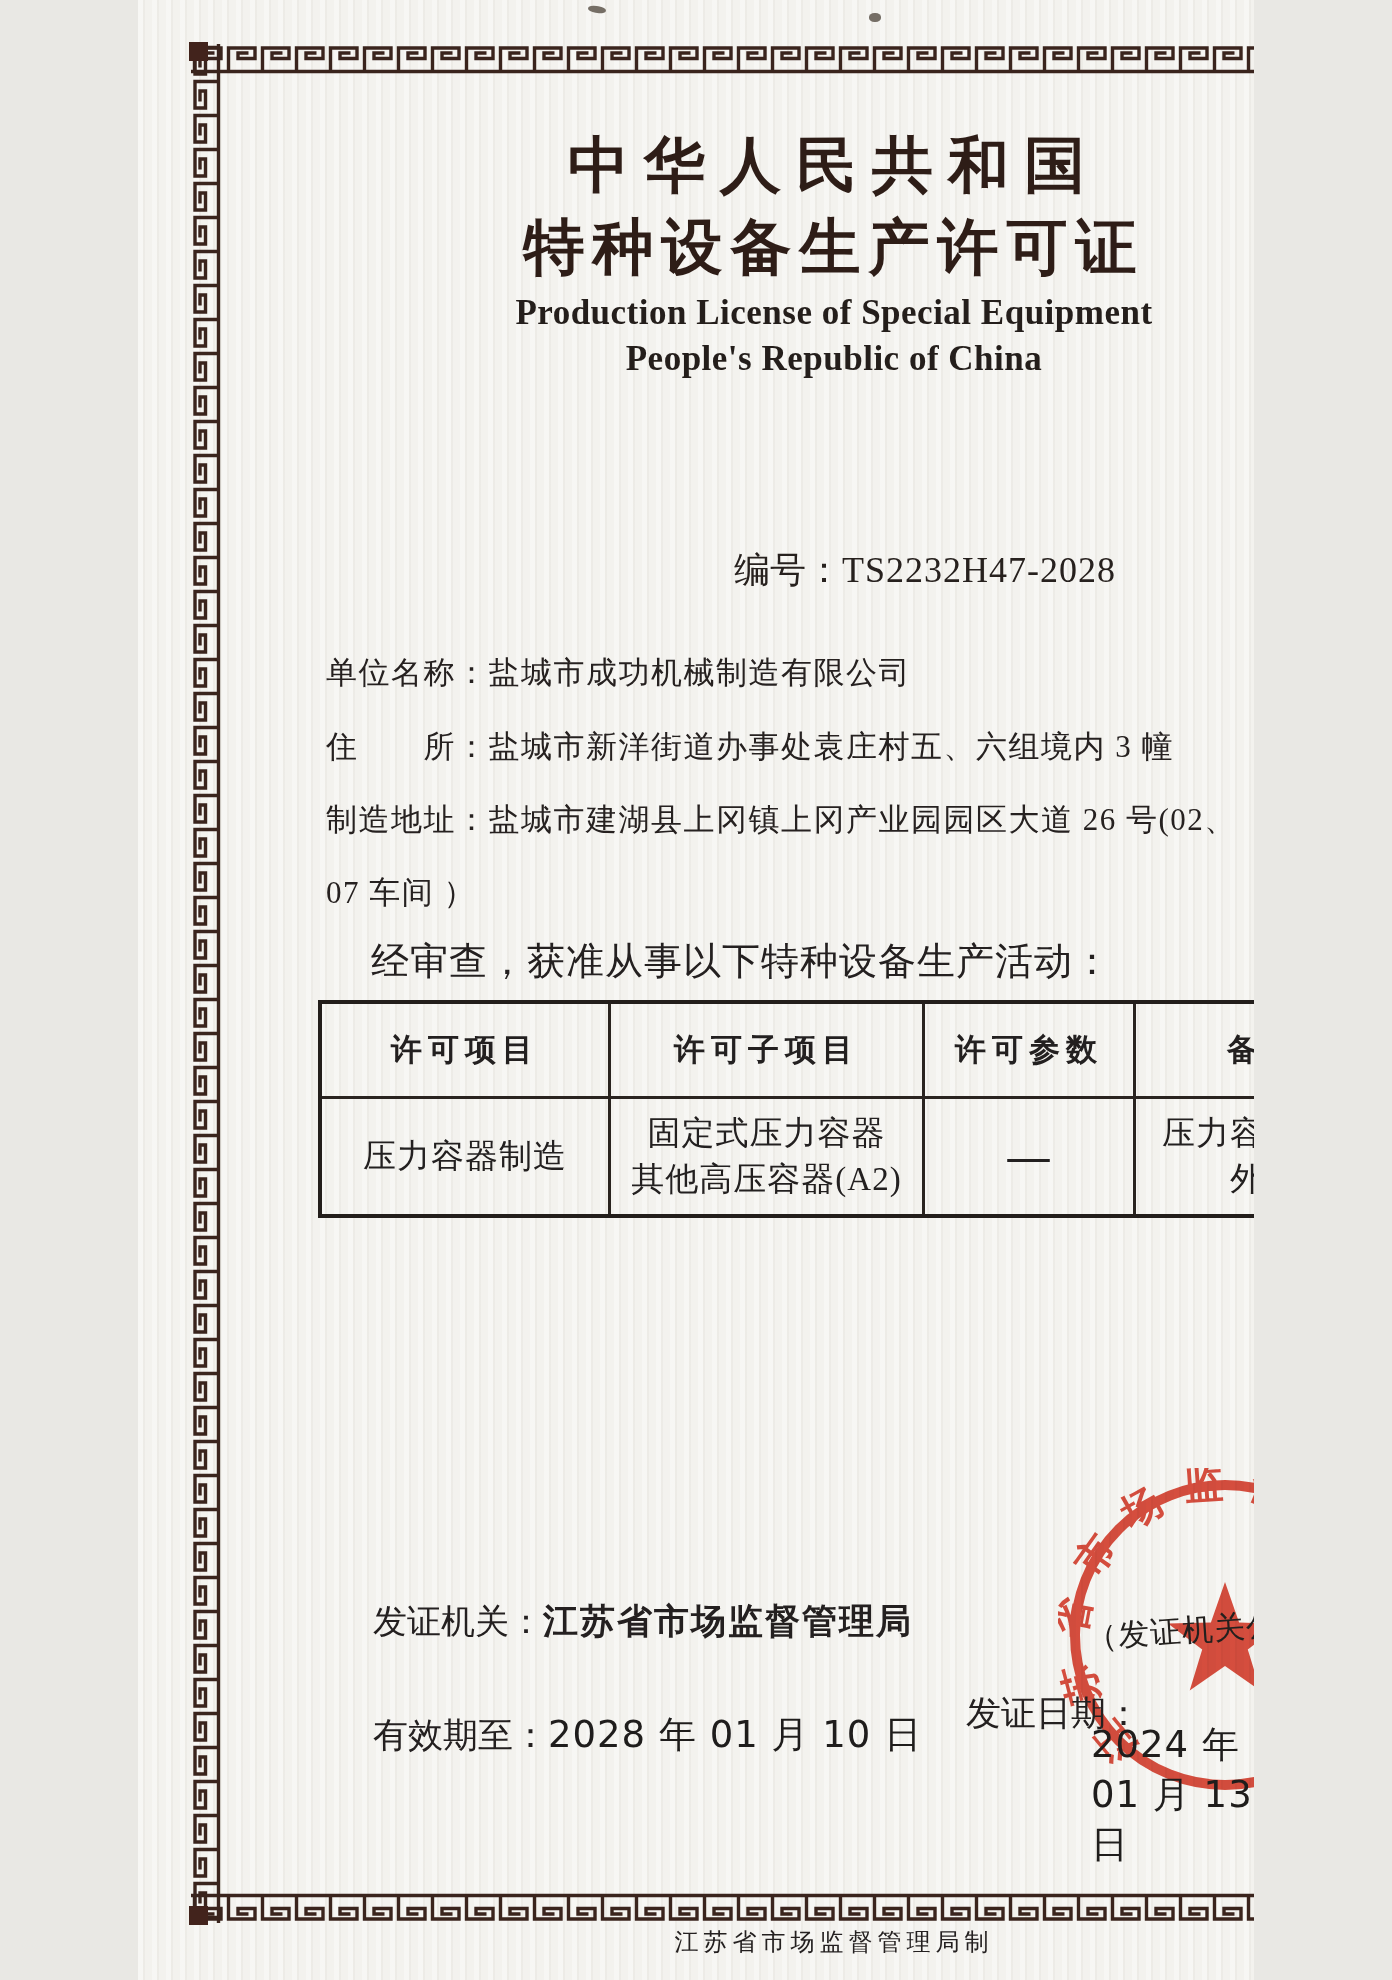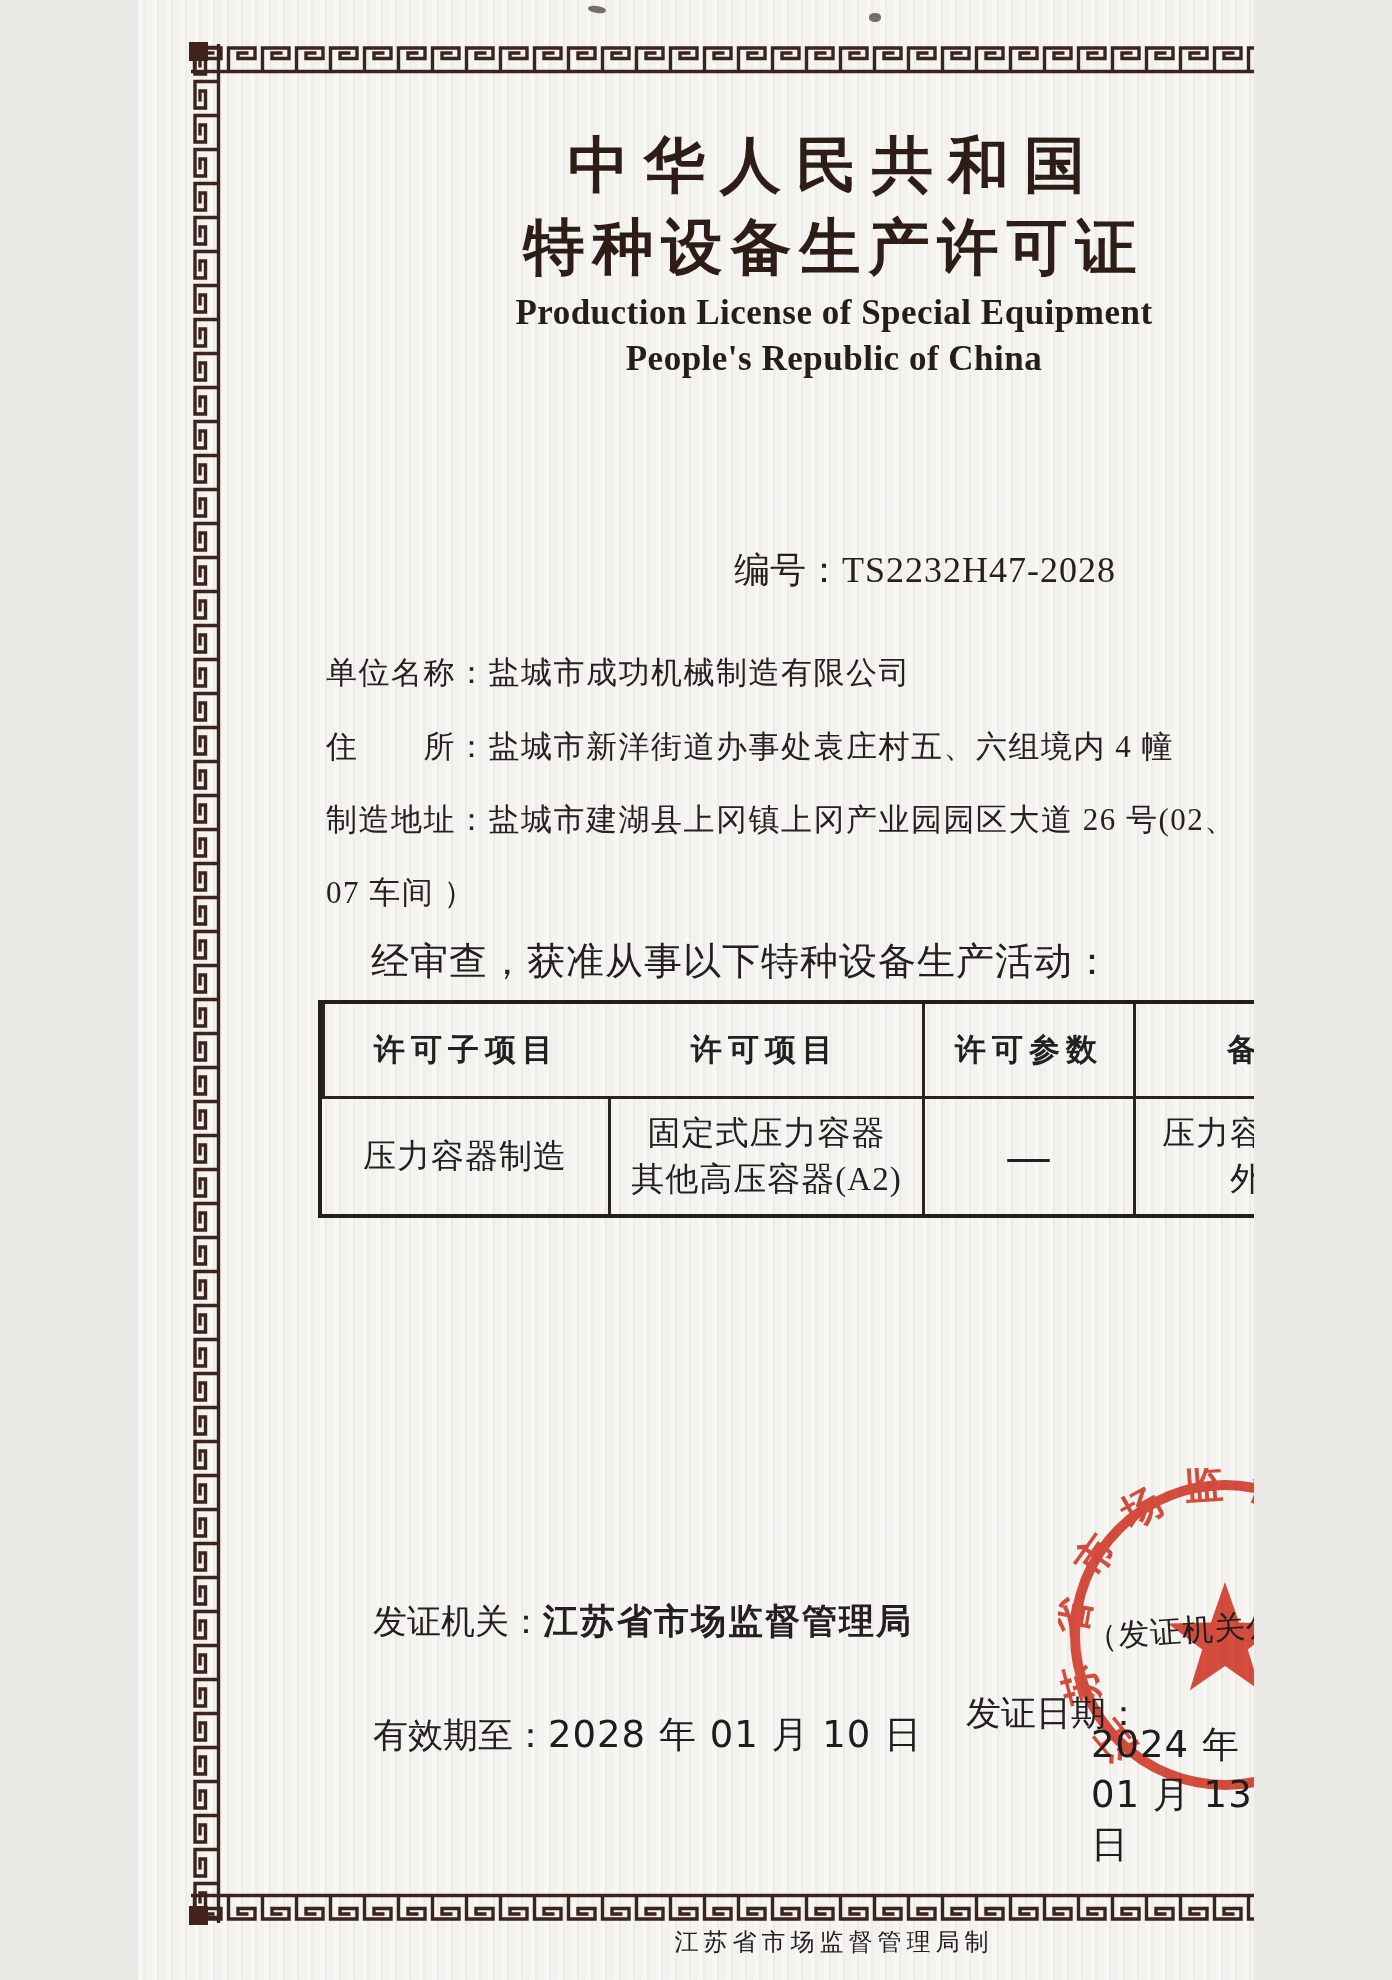--- a/index.html
+++ b/index.html
@@ -133,34 +133,34 @@
   </div>
 
   <div class="license-line">
     <span>编号：</span><span class="num">TS2232H47-2028</span>
   </div>
 
   <div class="info-line" style="top:652px">
     <span>单位名称：</span><span>盐城市成功机械制造有限公司</span>
   </div>
   <div class="info-line" style="top:726px">
-    <span>住　　所：</span><span>盐城市新洋街道办事处袁庄村五、六组境内 4 幢</span>
+    <span>住　　所：</span><span>盐城市新洋街道办事处袁庄村五、六组境内 3 幢</span>
   </div>
   <div class="info-line" style="top:799px">
     <span>制造地址：</span><span>盐城市建湖县上冈镇上冈产业园园区大道 26 号(02、</span>
   </div>
   <div class="info-line" style="top:872px">
     <span>07 车间 ）</span>
   </div>
 
   <div class="statement">经审查，获准从事以下特种设备生产活动：</div>
 
   <div class="lic-table">
+    <div class="cell head r0 c0">许可项目</div>
     <div class="cell head r0">许可子项目</div>
-    <div class="cell head r0 c0">许可项目</div>
     <div class="cell head r0">许可参数</div>
     <div class="cell head r0">备注</div>
 
     <div class="cell body c0">压力容器制造</div>
     <div class="cell body">
       <div>固定式压力容器</div>
       <div>其他高压容器(A2)</div>
     </div>
     <div class="cell body dash">—</div>
     <div class="cell body">

